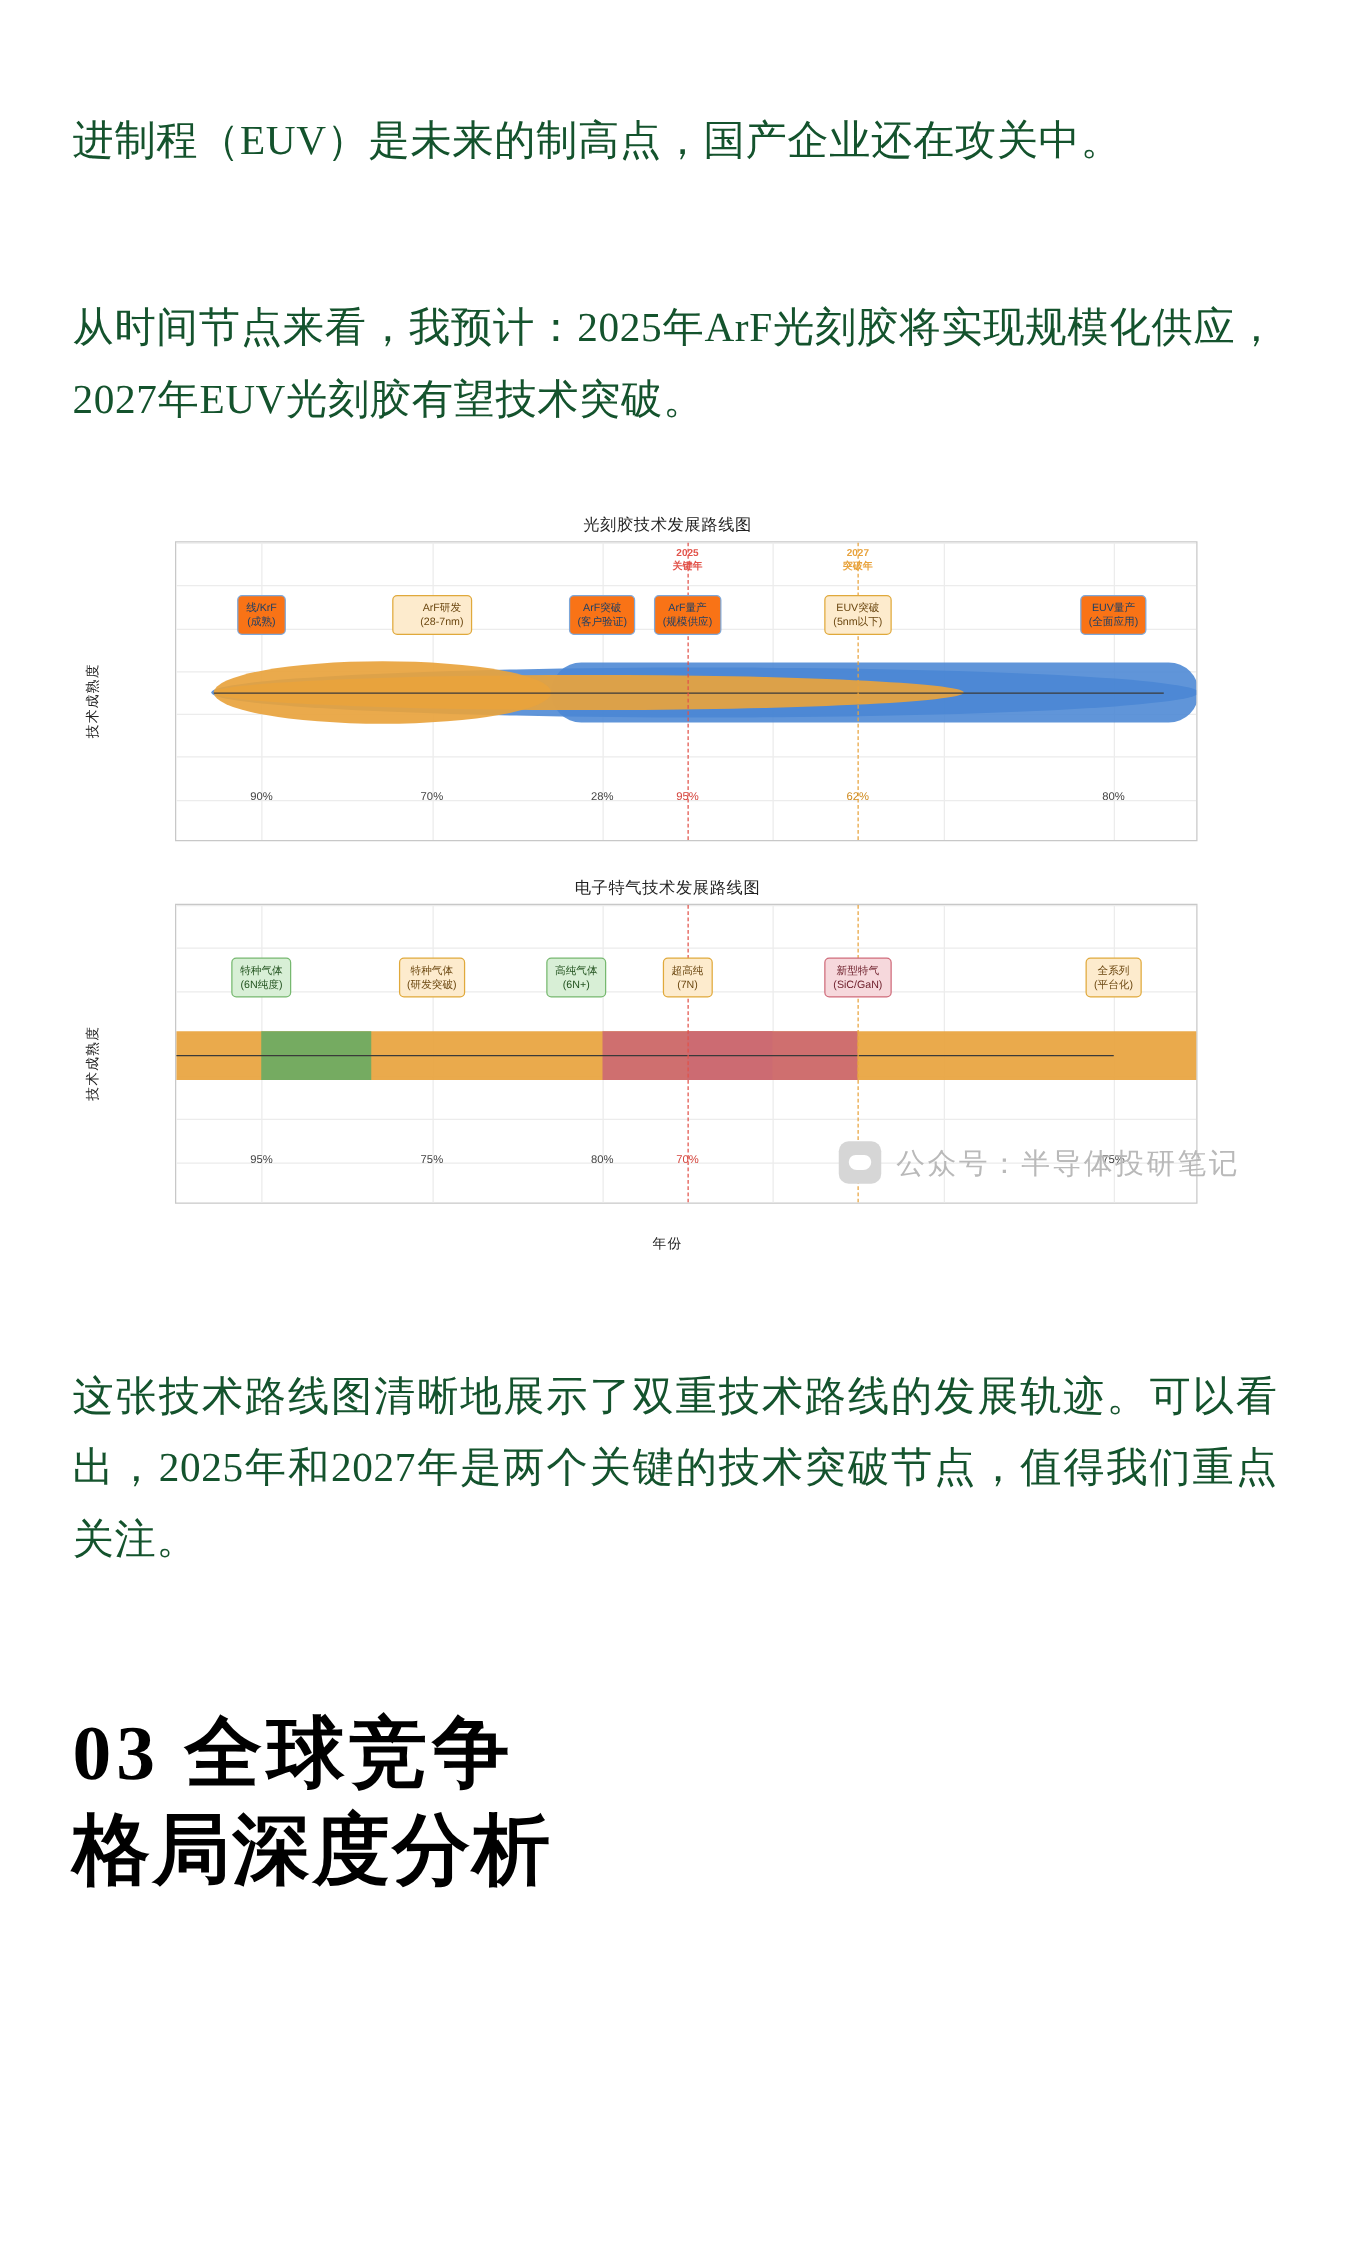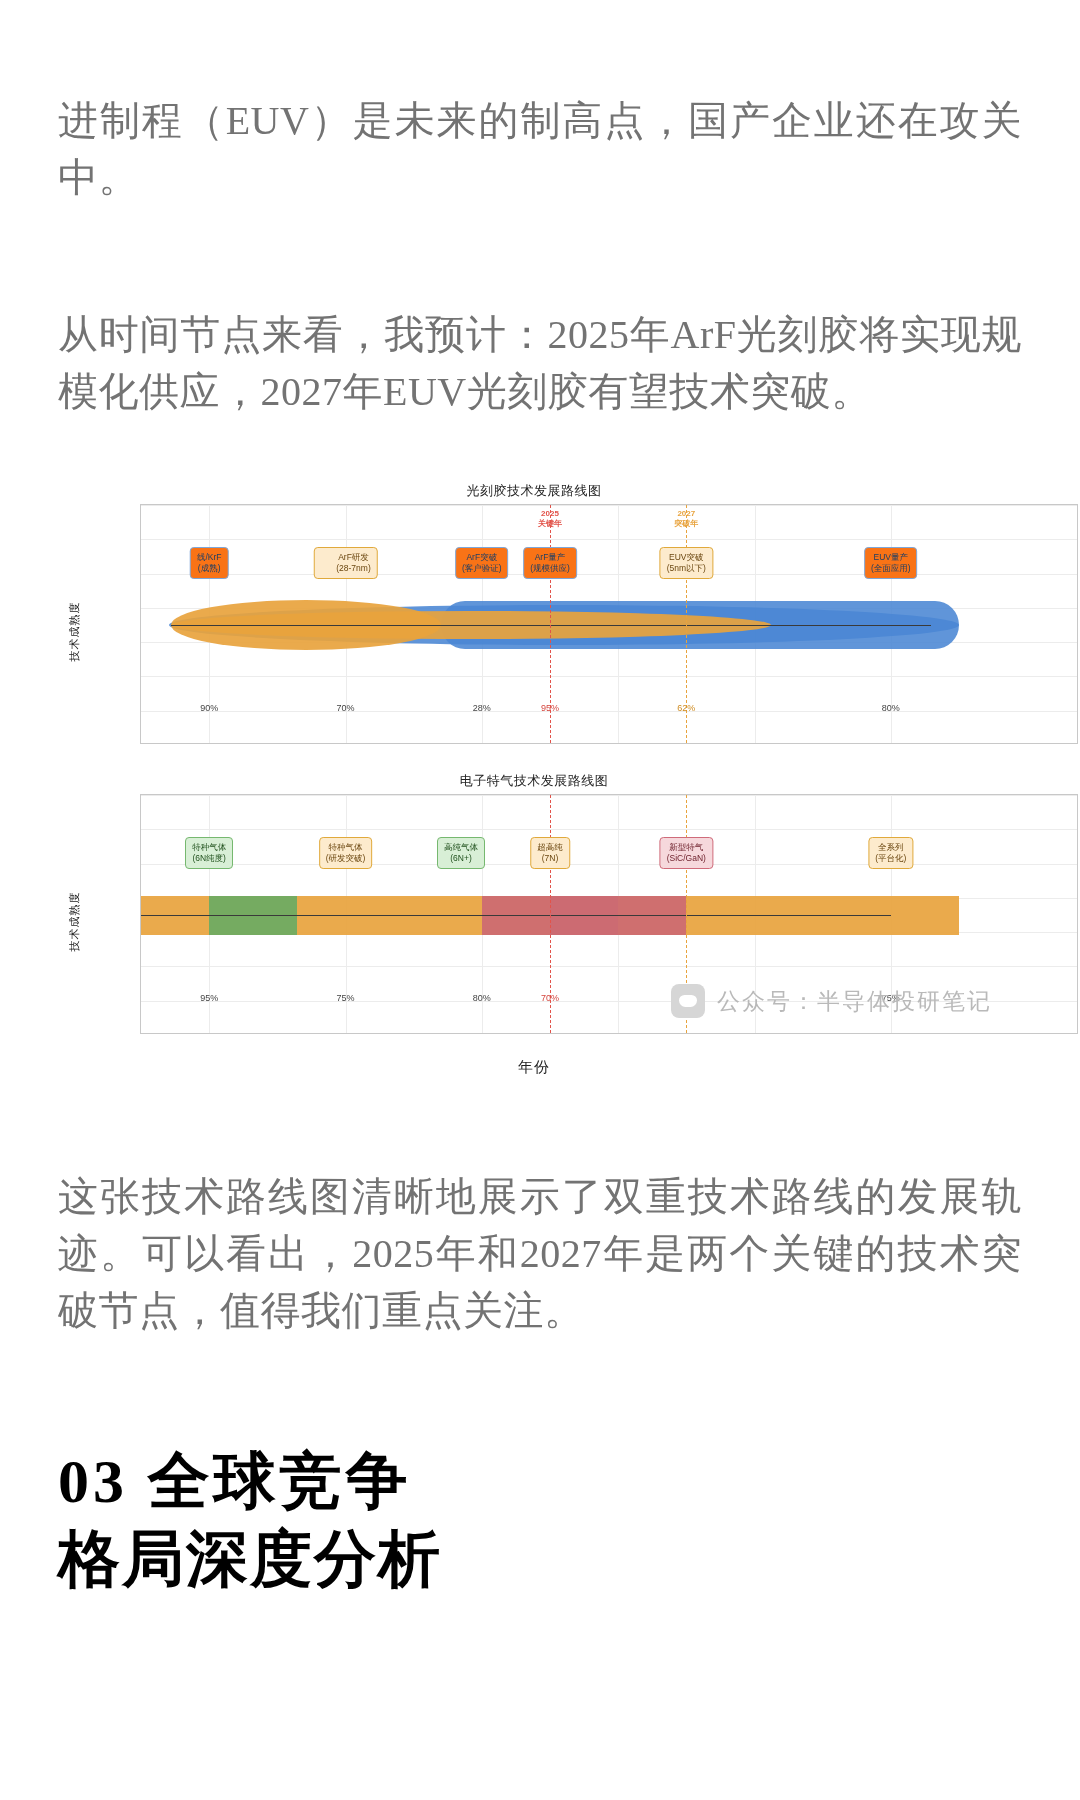--- a/index.html
+++ b/index.html
@@ -16,24 +16,24 @@
     overflow: hidden;
   }
   .page {
     width: 1080px;
     height: 1800px;
     position: relative;
     box-sizing: border-box;
     padding: 0 58px;
   }
   .para {
-    font-size: 40px;
+    font-size: 33px;
     line-height: 57px;
     letter-spacing: 0.5px;
-    color: #737373;
+    color: #14532d;
     text-align: justify;
     font-family: "Liberation Serif", serif;
   }
   .para-1 { padding-top: 52px; }
   .para-2 { padding-top: 60px; }
 
   
   .figure-wrap {
     margin-top: 62px;
     width: 964px;
@@ -51,21 +51,21 @@
     font-family: "Liberation Sans", sans-serif;
     color: #222;
     letter-spacing: 0.5px;
   }
   .chart1 { height: 290px; }
   .chart2 { height: 290px; }
   .plot {
     position: absolute;
     left: 88px;
     top: 22px;
-    width: 938px;
+    width: 818px;
     height: 240px;
     border: 1px solid #c8c8c8;
     background: #fff;
     box-sizing: border-box;
     overflow: hidden;
   }
   .gridline-v {
     position: absolute;
     top: 0;
     bottom: 0;
@@ -88,21 +88,21 @@
     font-size: 11px;
     color: #222;
     font-family: "Liberation Sans", sans-serif;
     letter-spacing: 1px;
     white-space: nowrap;
   }
   .xlabel {
     position: absolute;
     left: 0; right: 0;
     text-align: center;
-    font-size: 15px;
+    font-size: 11px;
     color: #222;
     font-family: "Liberation Sans", sans-serif;
     letter-spacing: 1px;
   }
   
   .ms-box {
     position: absolute;
     transform: translateX(-50%);
     border-radius: 4px;
     padding: 4px 6px;

